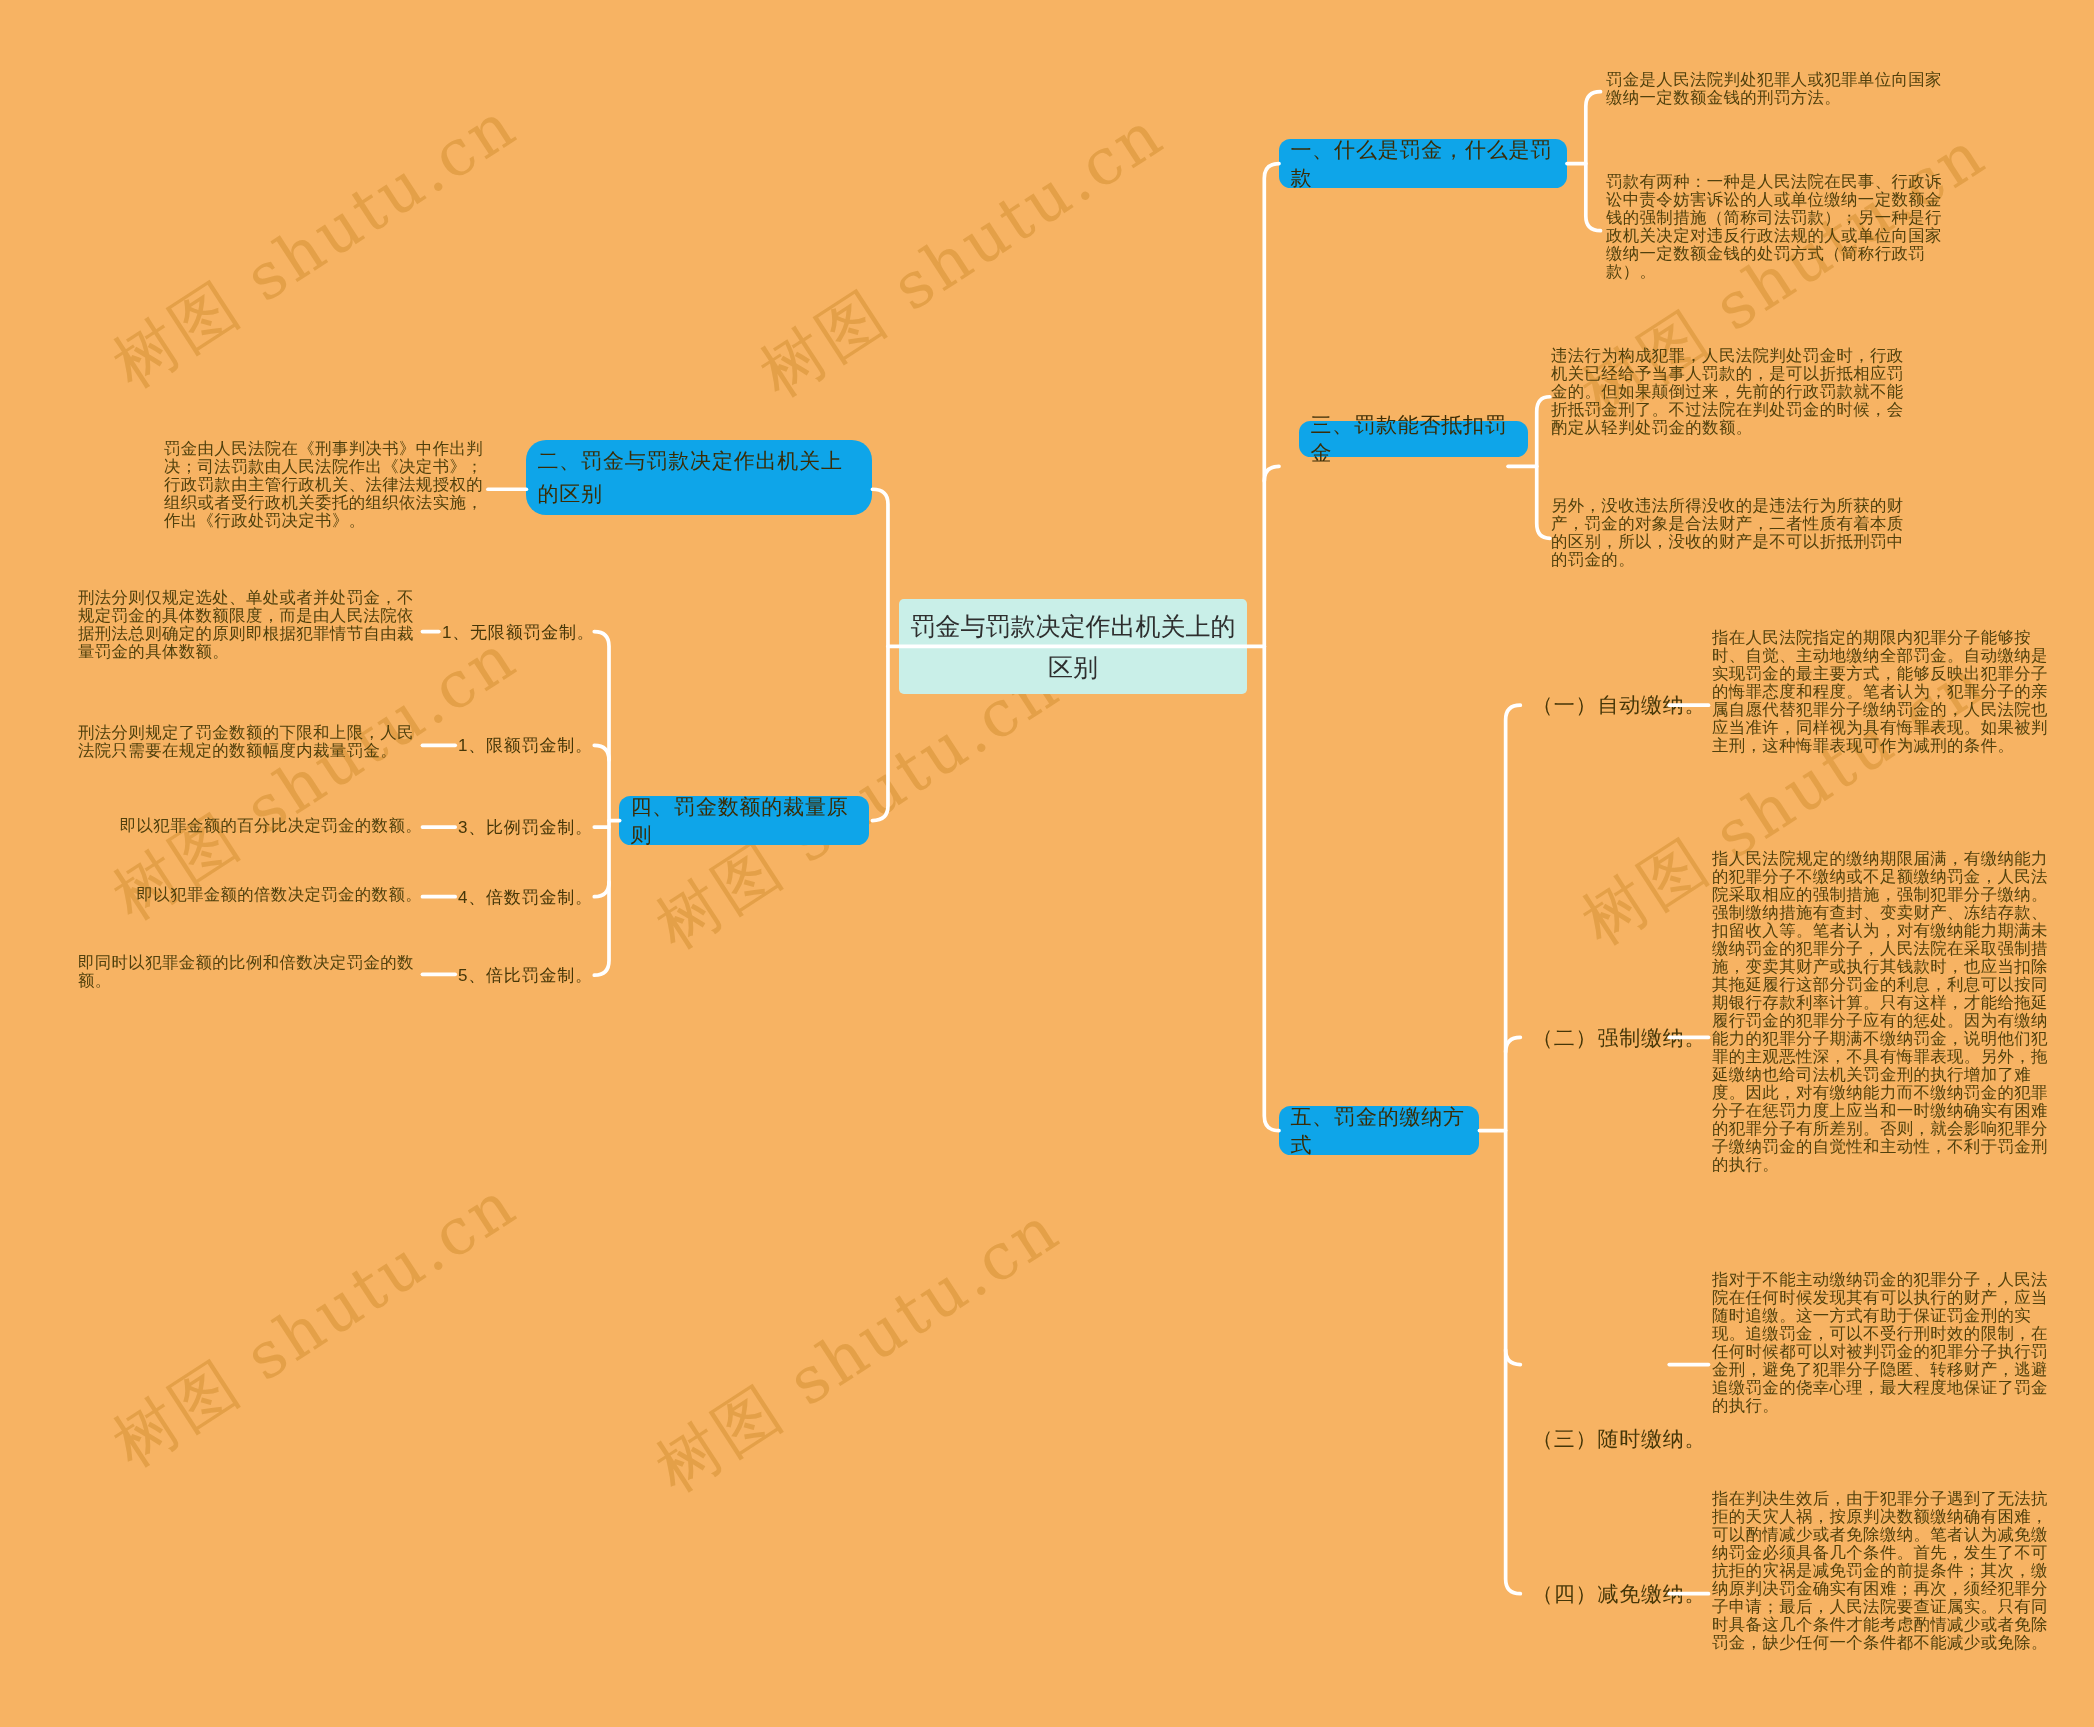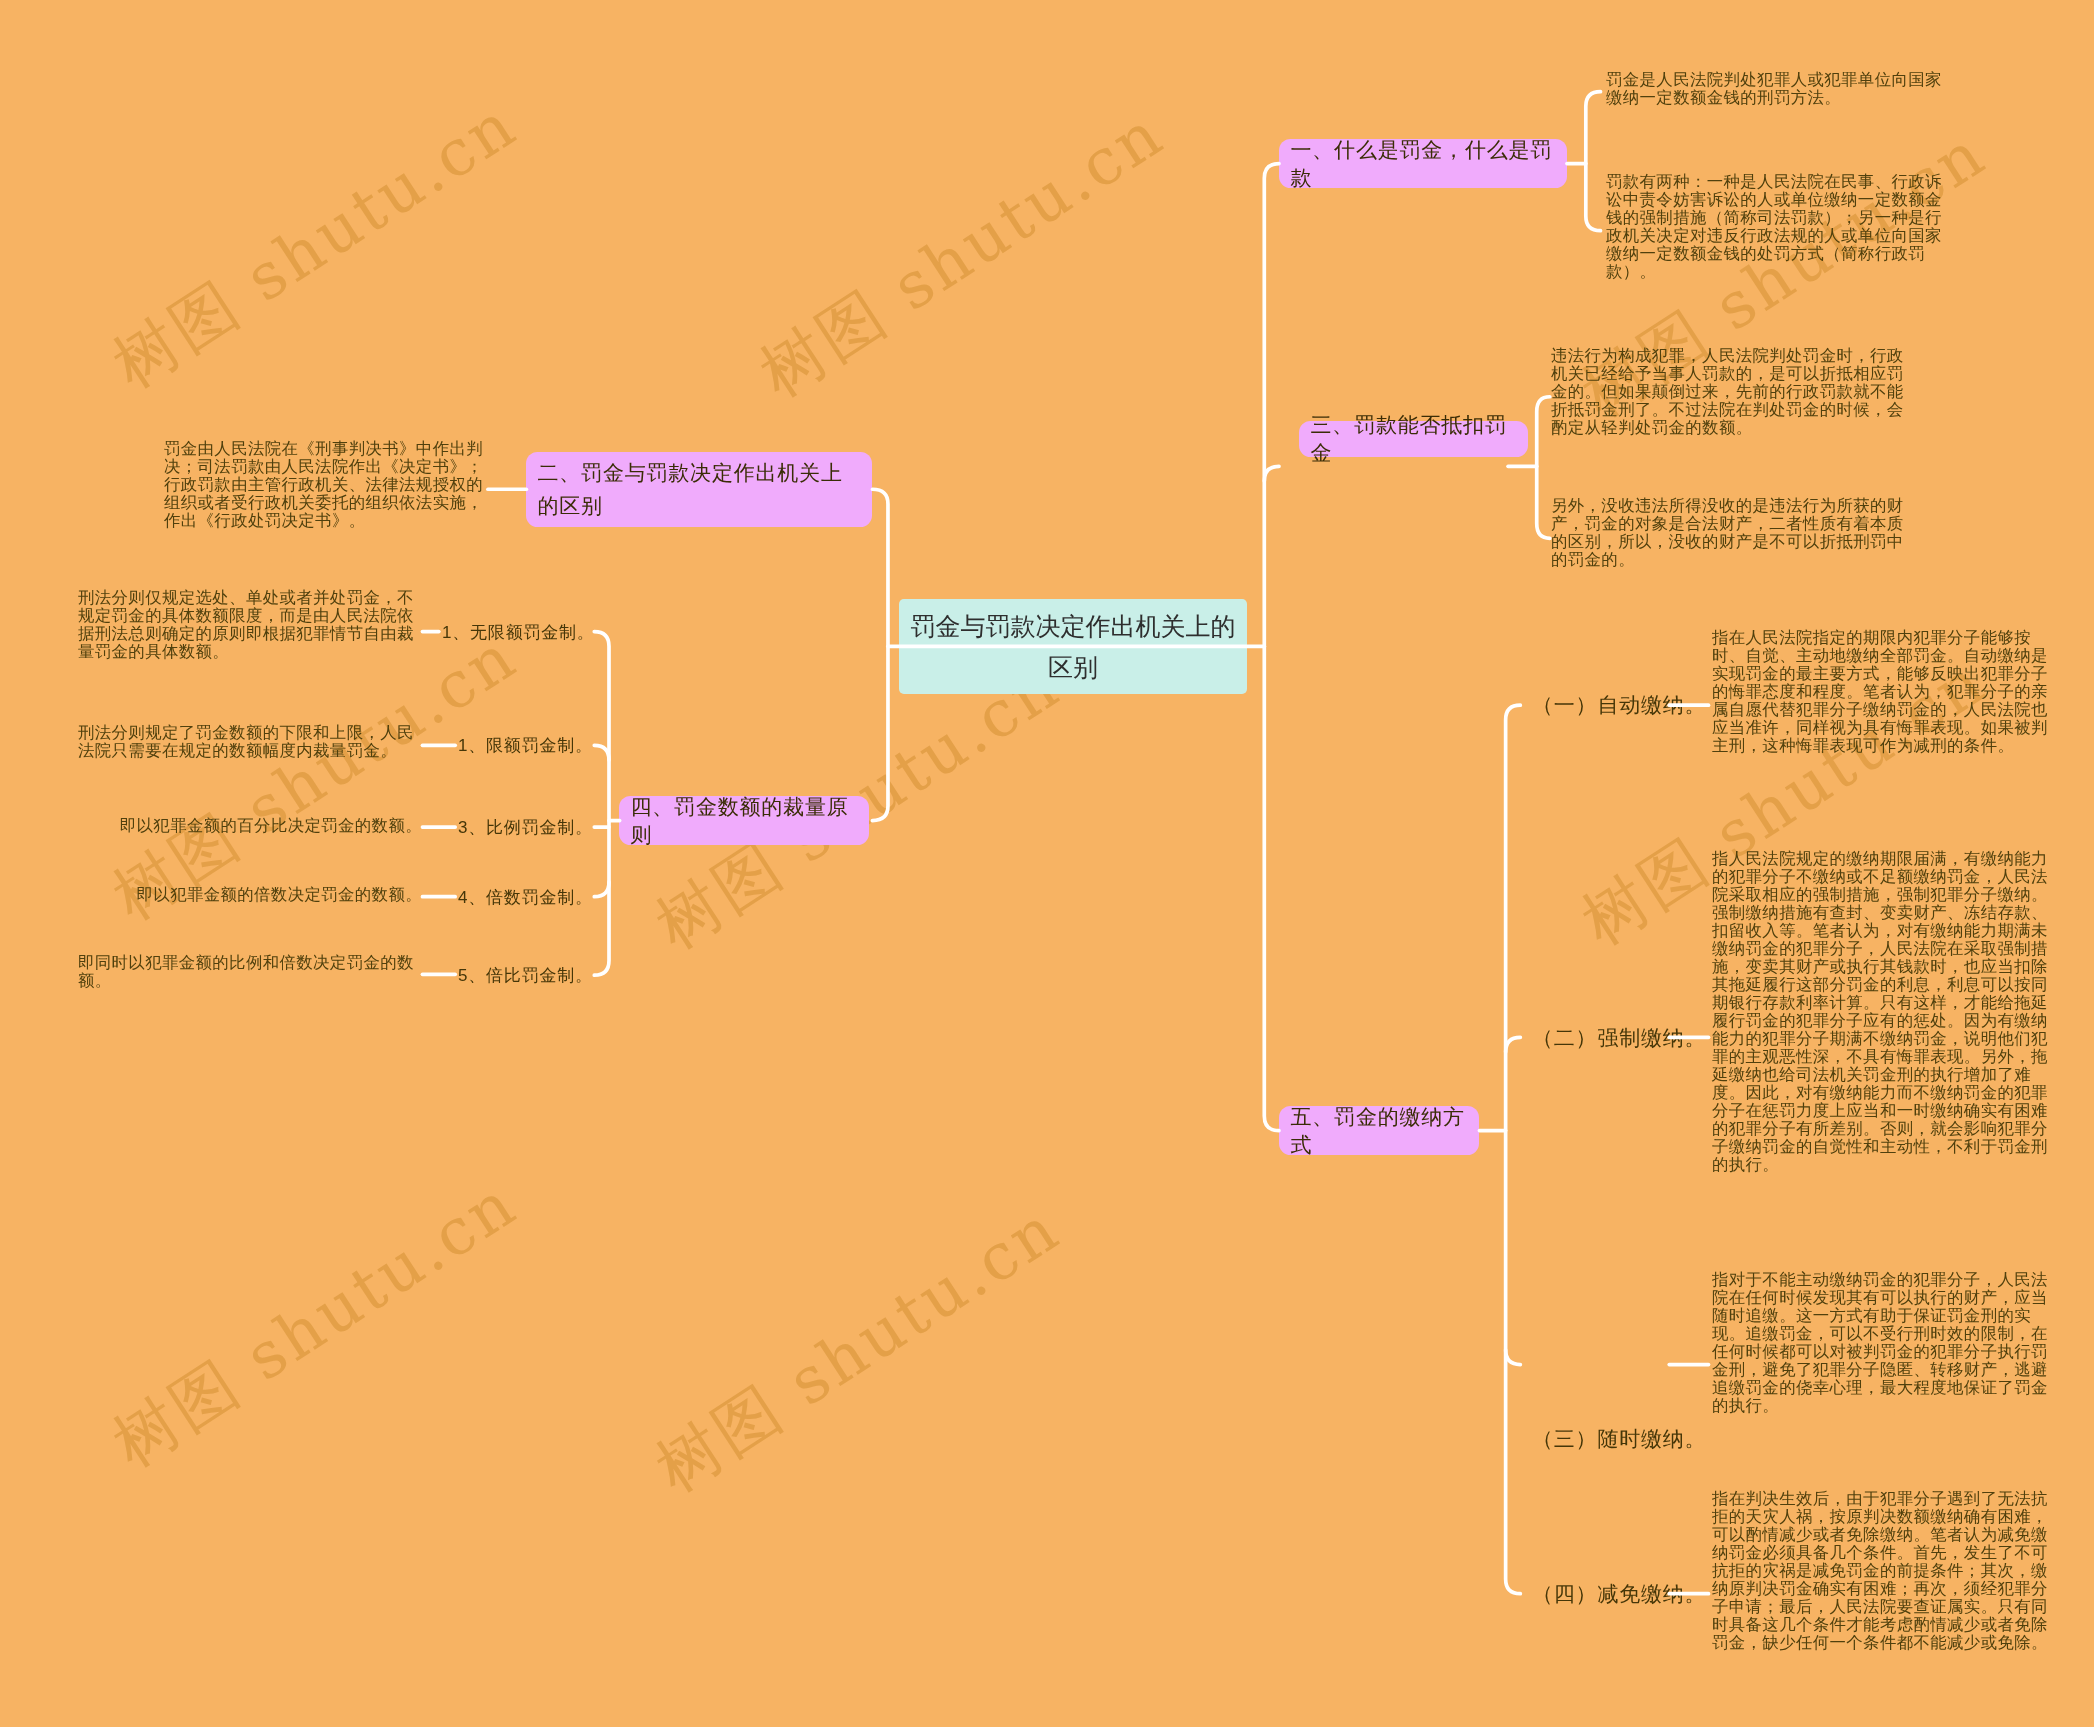--- a/index.html
+++ b/index.html
@@ -2,21 +2,21 @@
 <html style="font-size:13px"><head>
 <meta charset="utf-8">
 <style>
   html,body{margin:0;padding:0;background:#F7B363;}
   #canvas{position:relative;width:2095px;height:1727px;background:#F7B363;overflow:hidden;
           font-family:"Liberation Sans",sans-serif;}
   .watermark{position:absolute;z-index:1;font-family:"DejaVu Serif",serif;
              font-size:64px;color:rgba(198,128,30,0.38);white-space:nowrap;
              transform:translate(-50%,-50%) rotate(-33deg);letter-spacing:3.3px;}
   #connectors{position:absolute;left:0;top:0;z-index:3;pointer-events:none;}
-  .topic{position:absolute;z-index:2;background:#f0abfc;border-radius:11.5px;
+  .topic{position:absolute;z-index:2;background:#0ea5e9;border-radius:11.5px;
          color:#3A2C06;font-size:21px;display:flex;align-items:center;
          padding:0 11.5px;box-sizing:border-box;letter-spacing:0.8px;}
   .topic.two-line{line-height:33px;align-items:flex-start;padding-top:4.1px;}
   .central{position:absolute;z-index:2;background:#C9EFE8;border-radius:4.9px;
            color:#2E2E2E;font-size:25px;line-height:41px;text-align:center;
            display:flex;align-items:center;justify-content:center;
            box-sizing:border-box;padding:0 8.2px;}
   .note{position:absolute;z-index:2;font-size:16.4px;line-height:18px;color:#50400D;
         letter-spacing:0.4px;}
   .leaf-label{position:absolute;z-index:2;font-size:17px;color:#453608;
@@ -76,21 +76,21 @@
     <path d="M 2040 1668 H 2088"></path>
     <path d="M 2040 1948 H 2088"></path>
   </svg>
 
   <div class="central" style="left:899px;top:599px;width:348px;height:95px;">罚金与罚款决定作出机关上的区别</div>
 
   <div class="topic" style="left:1279px;top:139px;width:288px;height:49px;">一、什么是罚金，什么是罚款</div>
   <div class="note" style="left:1606px;top:70px;max-width:352px;">罚金是人民法院判处犯罪人或犯罪单位向国家缴纳一定数额金钱的刑罚方法。</div>
   <div class="note" style="left:1606px;top:172px;max-width:352px;">罚款有两种：一种是人民法院在民事、行政诉讼中责令妨害诉讼的人或单位缴纳一定数额金钱的强制措施（简称司法罚款）；另一种是行政机关决定对违反行政法规的人或单位向国家缴纳一定数额金钱的处罚方式（简称行政罚款）。</div>
 
-  <div class="topic two-line" style="left:526px;top:452px;width:346px;height:75px;">二、罚金与罚款决定作出机关上的区别</div>
+  <div class="topic two-line" style="left:526px;top:440px;width:346px;height:75px;border-radius:20px;">二、罚金与罚款决定作出机关上的区别</div>
   <div class="note" style="left:164px;top:439px;width:327px;">罚金由人民法院在《刑事判决书》中作出判决；司法罚款由人民法院作出《决定书》；行政罚款由主管行政机关、法律法规授权的组织或者受行政机关委托的组织依法实施，作出《行政处罚决定书》。</div>
 
   <div class="topic" style="left:1279px;top:421px;width:229px;height:36px;margin-left:20px;">三、罚款能否抵扣罚金</div>
   <div class="note" style="left:1551px;top:346px;max-width:364px;">违法行为构成犯罪，人民法院判处罚金时，行政机关已经给予当事人罚款的，是可以折抵相应罚金的。但如果颠倒过来，先前的行政罚款就不能折抵罚金刑了。不过法院在判处罚金的时候，会酌定从轻判处罚金的数额。</div>
   <div class="note" style="left:1551px;top:496px;max-width:364px;">另外，没收违法所得没收的是违法行为所获的财产，罚金的对象是合法财产，二者性质有着本质的区别，所以，没收的财产是不可以折抵刑罚中的罚金的。</div>
 
   <div class="topic" style="left:619px;top:796px;width:250px;height:49px;">四、罚金数额的裁量原则</div>
 
   <div class="leaf-label" style="left:442px;top:632px;">1、无限额罚金制。</div>
   <div class="leaf-label" style="left:458px;top:745px;">1、限额罚金制。</div>

